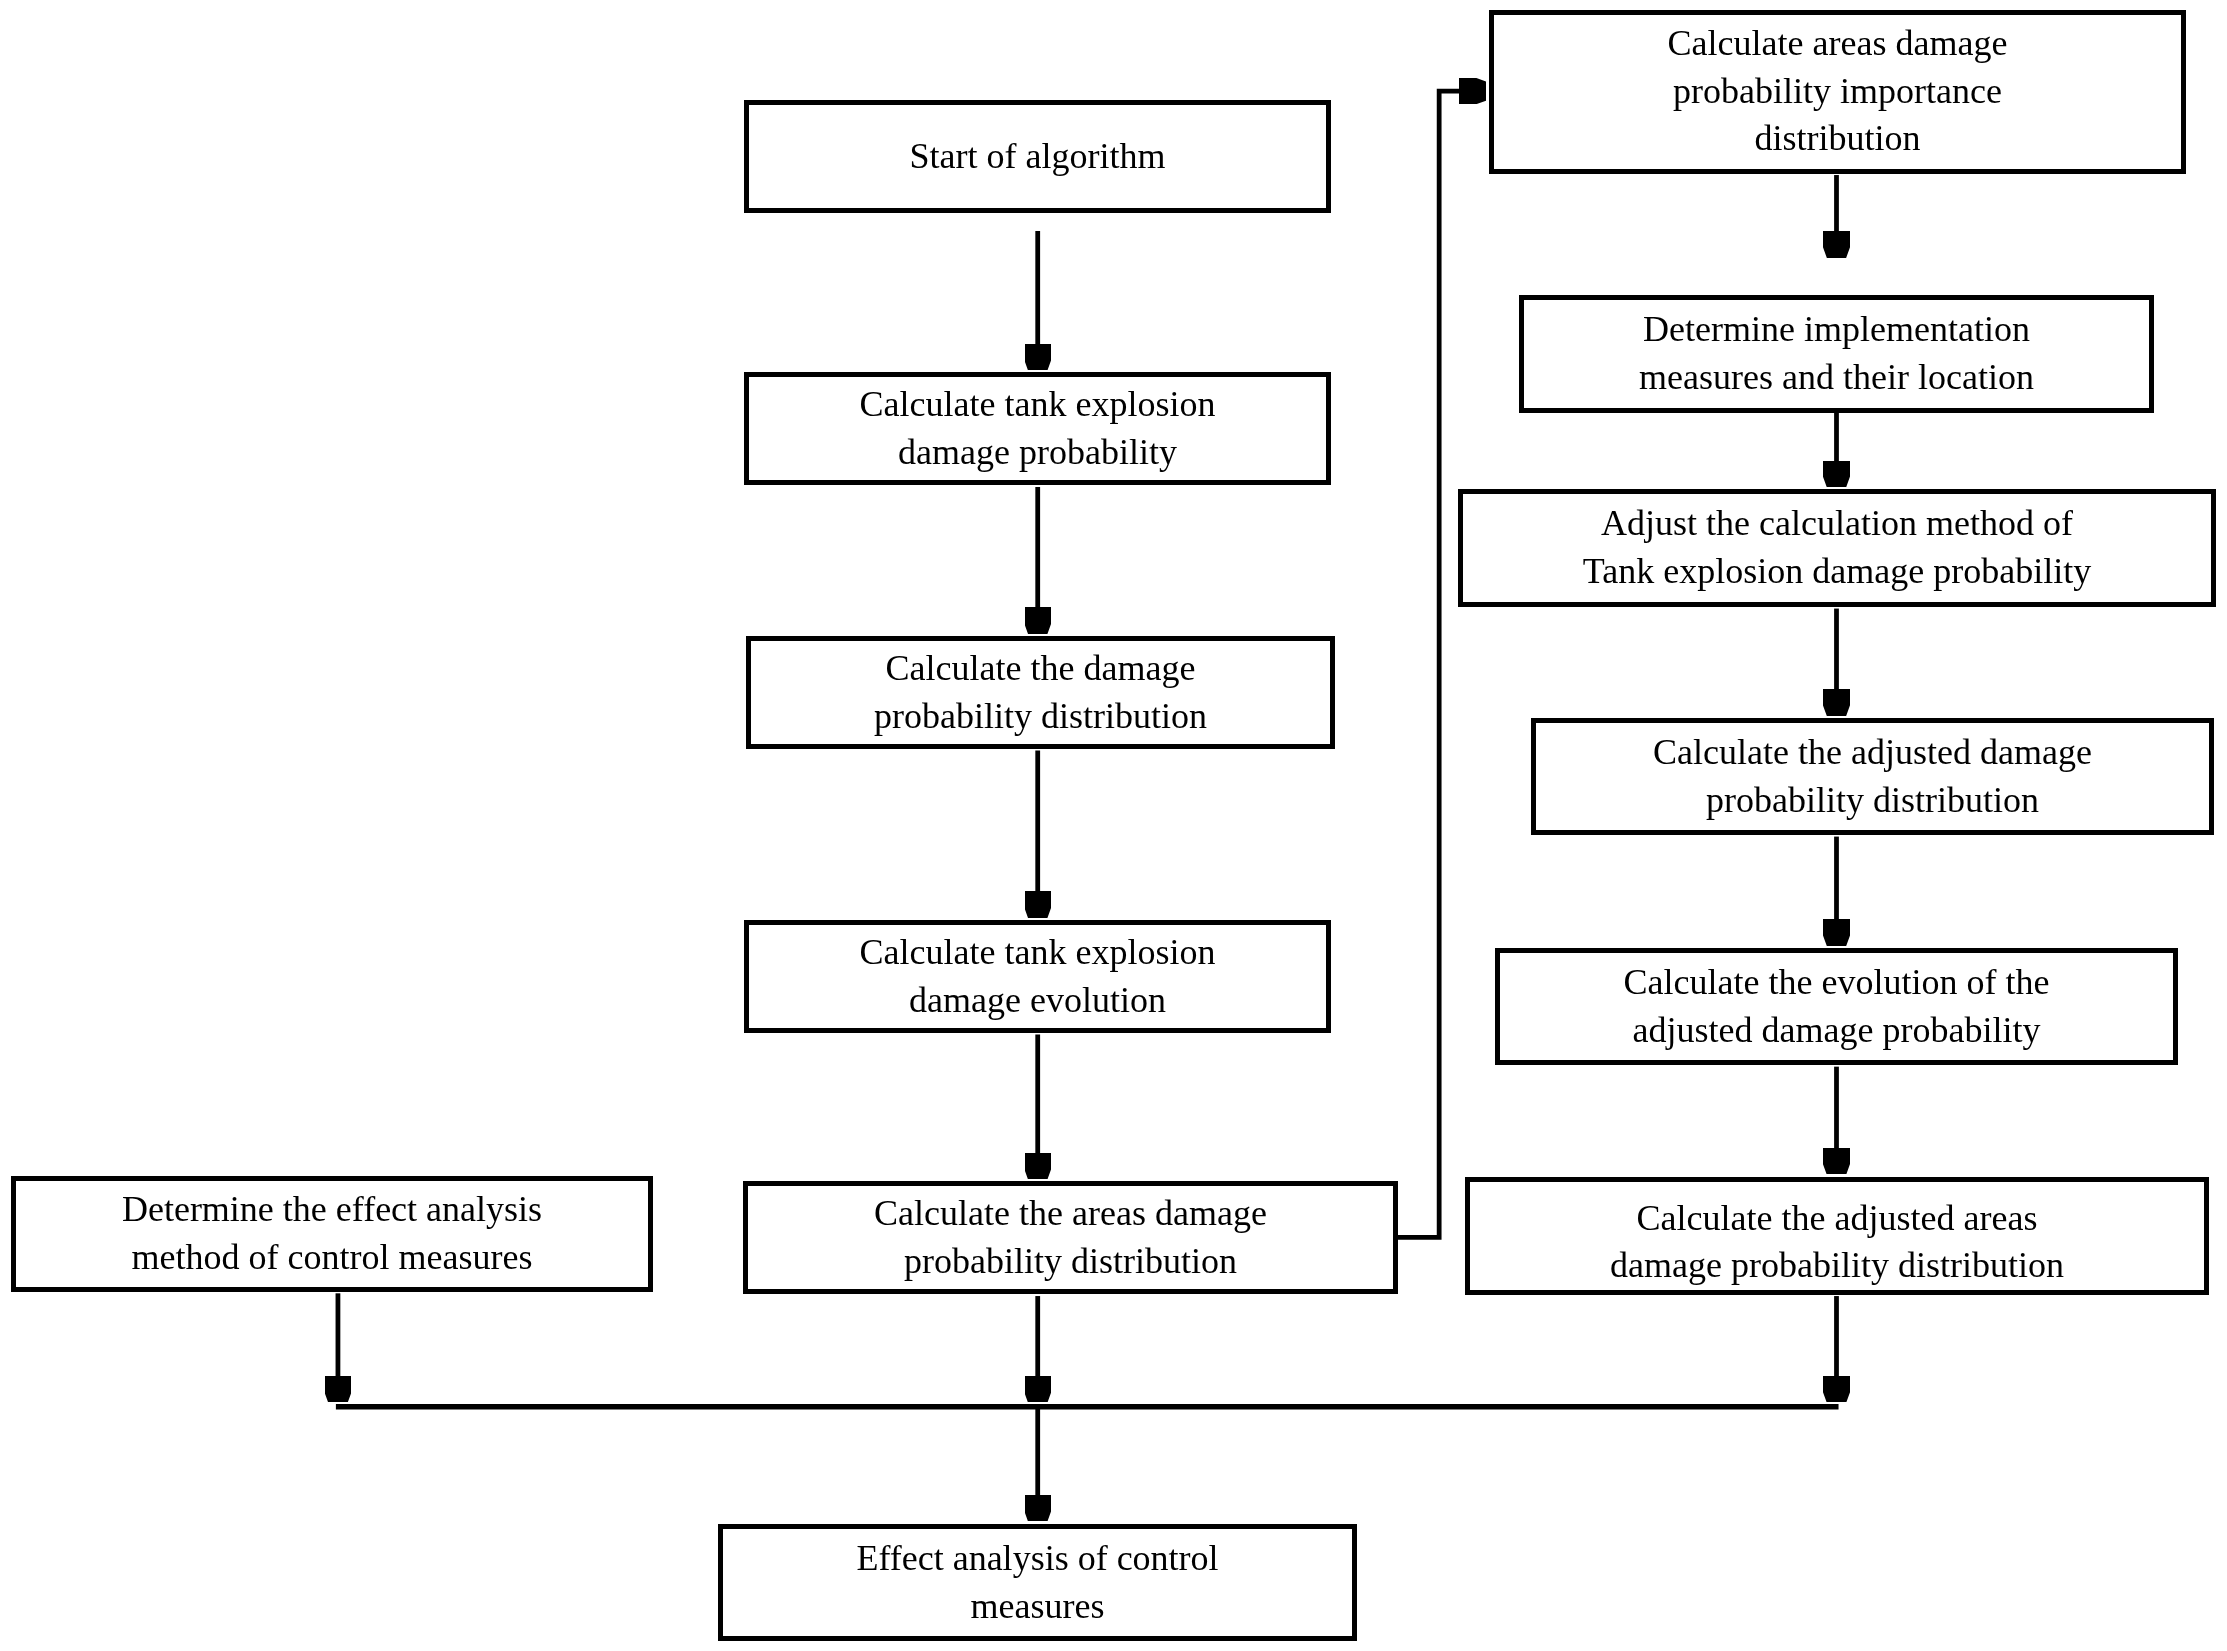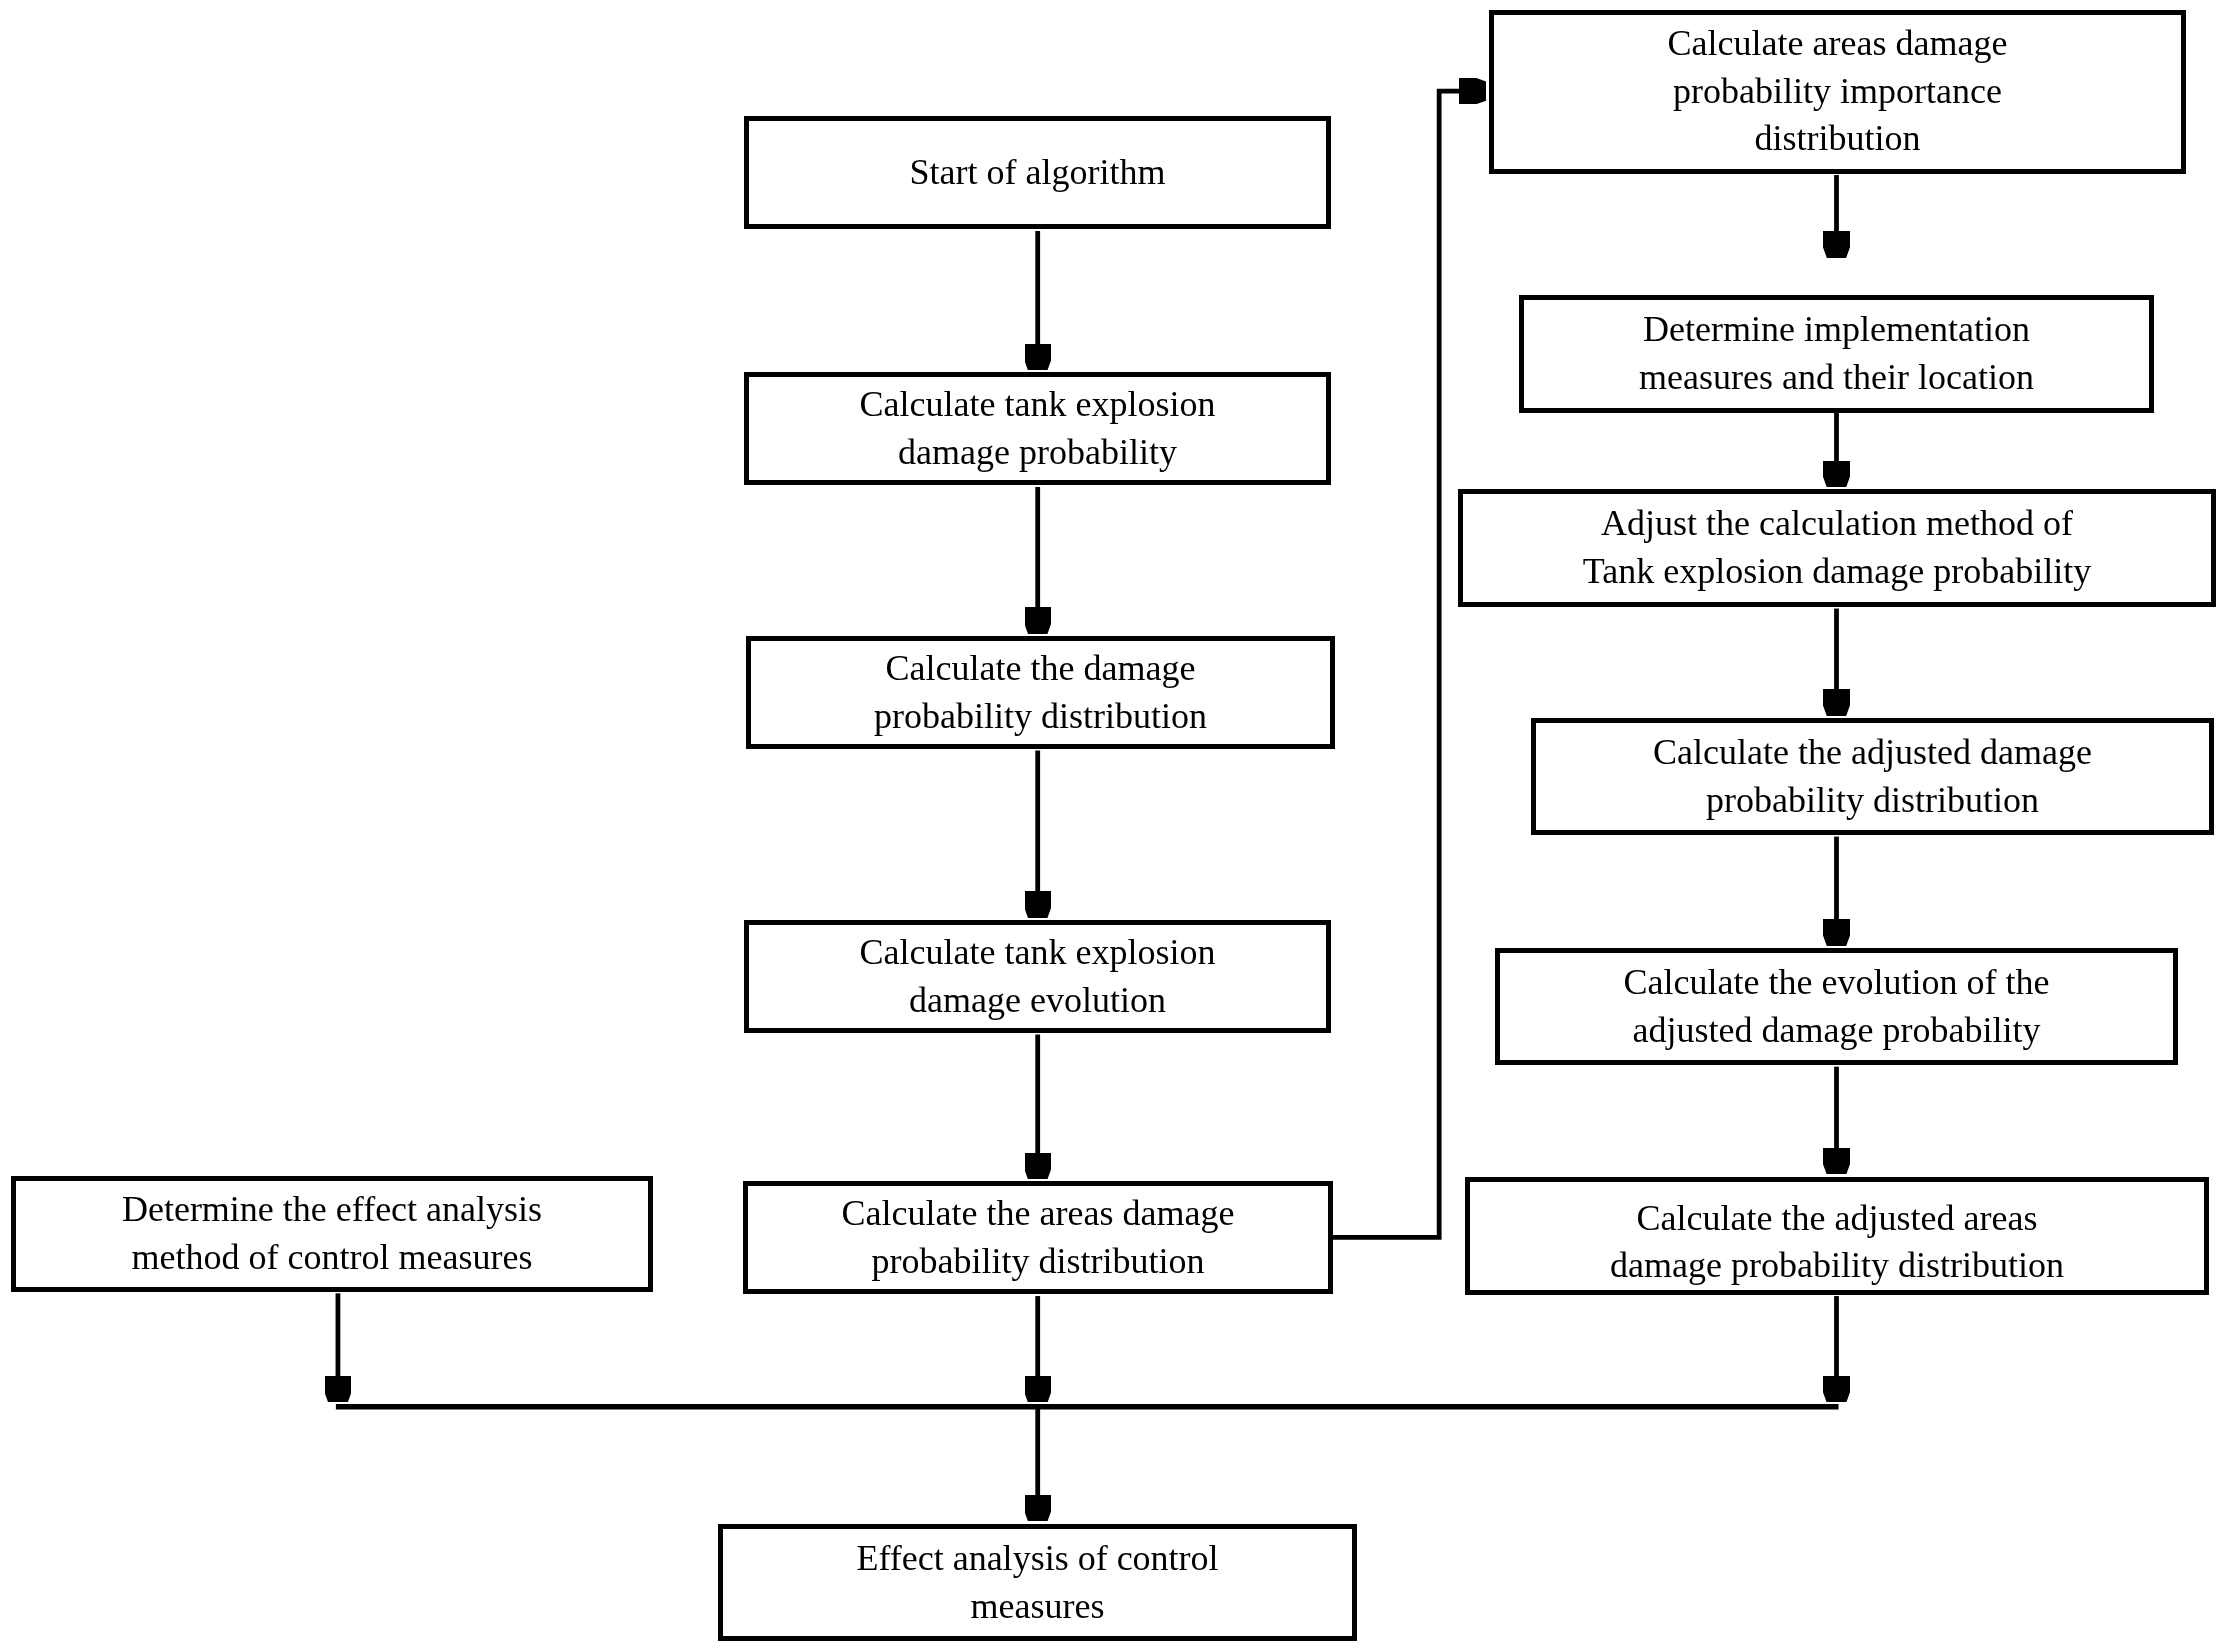--- a/index.html
+++ b/index.html
@@ -72,40 +72,40 @@
 
   <path d="M2690,1898 L2690,2052" marker-end="url(#arr)"></path>
   <path d="M495,1894 L495,2052" marker-end="url(#arr)"></path>
   <path d="M1520,1898 L1520,2052" marker-end="url(#arr)"></path>
 
   <path class="thick" d="M492,2060 L2693,2060"></path>
 
   <path d="M1520,2060 L1520,2226" marker-end="url(#arr)"></path>
 </svg>
 
-<div class="node" style="left:744px; top:116px; width:587px; height:113px;">
+<div class="node" style="left:744px; top:100px; width:587px; height:113px;">
   <span>Start of algorithm</span>
 </div>
 
 <div class="node" style="left:744px; top:372px; width:587px; height:113px;">
   <span>Calculate tank explosion
 damage probability</span>
 </div>
 
 <div class="node" style="left:746px; top:636px; width:589px; height:113px;">
   <span>Calculate the damage
 probability distribution</span>
 </div>
 
 <div class="node" style="left:744px; top:920px; width:587px; height:113px;">
   <span>Calculate tank explosion
 damage evolution</span>
 </div>
 
-<div class="node" style="left:743px; top:1181px; width:590px; height:113px;">
+<div class="node" style="left:743px; top:1181px; width:655px; height:113px;">
   <span>Calculate the areas damage
 probability distribution</span>
 </div>
 
 <div class="node" style="left:11px; top:1176px; width:642px; height:116px;">
   <span>Determine the effect analysis
 method of control measures</span>
 </div>
 
 <div class="node" style="left:718px; top:1524px; width:639px; height:117px;">

